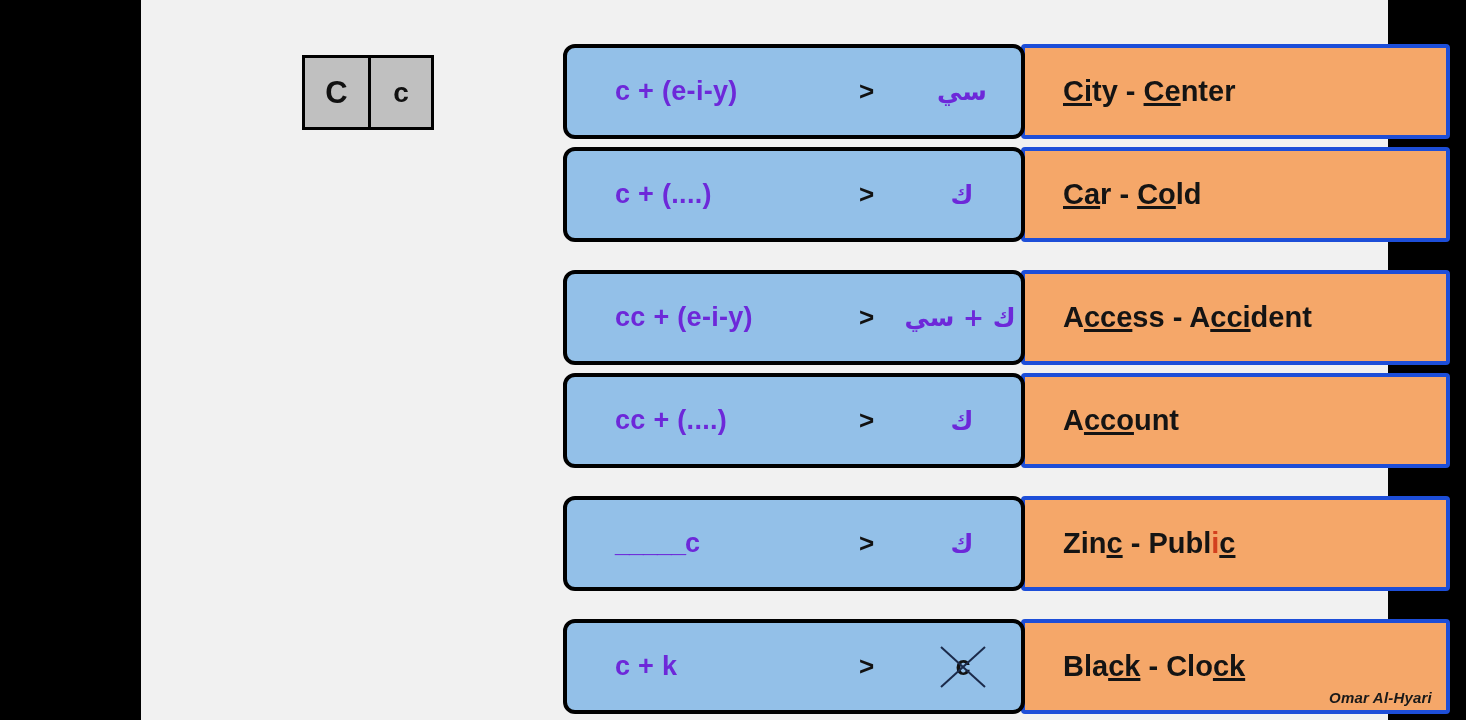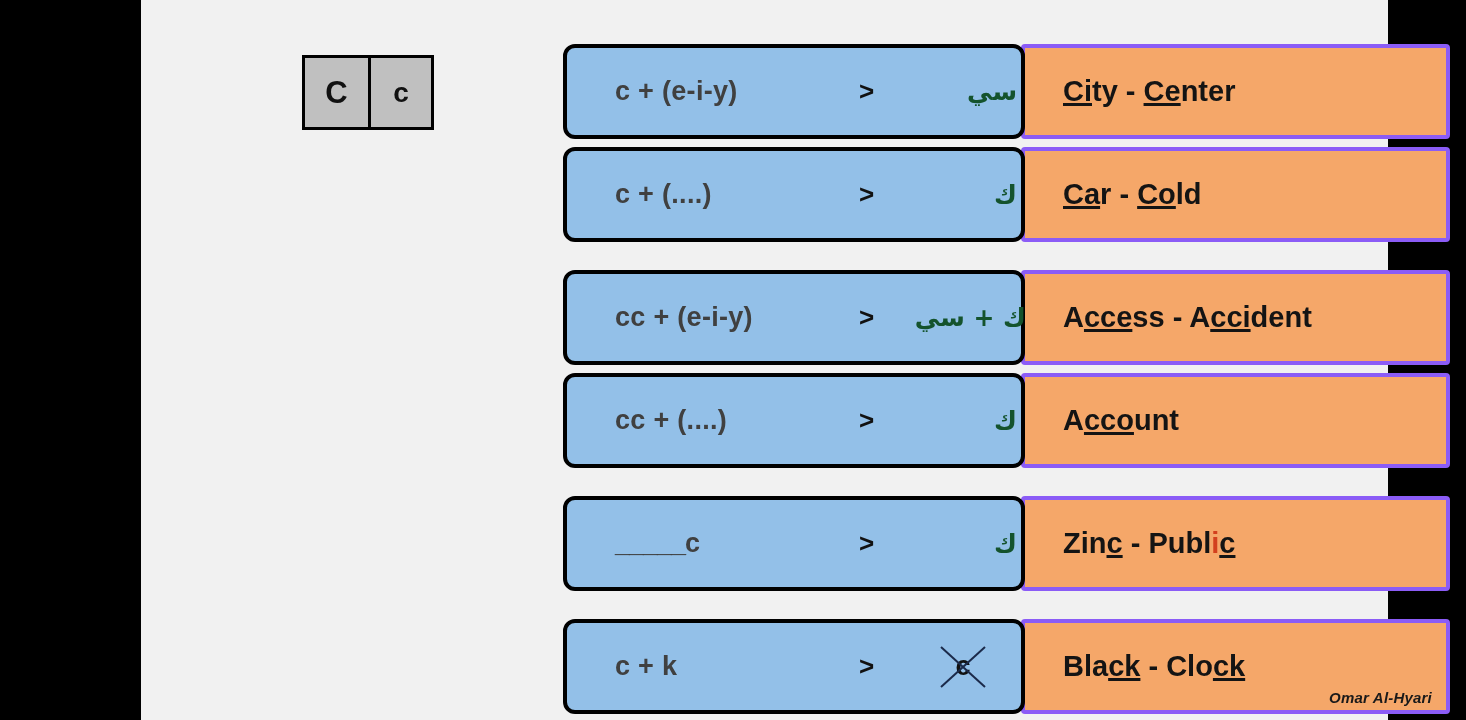--- a/index.html
+++ b/index.html
@@ -85,58 +85,58 @@
     display: flex;
     align-items: center;
     z-index: 2;
   }
 
   .cell-examples {
     position: relative;
     flex: 1;
     box-sizing: border-box;
     background: #f5a769;
-    border: 4px solid #8b5cf6;
+    border: 4px solid #1d4ed8;
     border-radius: 4px;
     display: flex;
     align-items: center;
     margin-left: -4px;
     z-index: 1;
   }
 
   .pattern {
     position: absolute;
     left: 48px;
     font-size: 27px;
     font-weight: 700;
-    color: #404040;
+    color: #6d28d9;
     letter-spacing: 0.3px;
     white-space: nowrap;
   }
   .pattern.blank-lead .blank {
     text-decoration-thickness: 3px;
     letter-spacing: -1px;
   }
 
   .arrow {
     position: absolute;
     left: 292px;
     font-size: 26px;
     font-weight: 700;
     color: #111111;
   }
 
   .arabic {
     position: absolute;
     left: 340px;
     width: 110px;
-    text-align: right;
+    text-align: center;
     font-size: 25px;
     font-weight: 700;
-    color: #14532d;
+    color: #6d28d9;
     direction: rtl;
     font-family: "DejaVu Sans", sans-serif;
   }
   .arabic.wide { left: 327px; width: 132px; }
 
   
   .struck {
     position: absolute;
     left: 368px;
     width: 56px;

